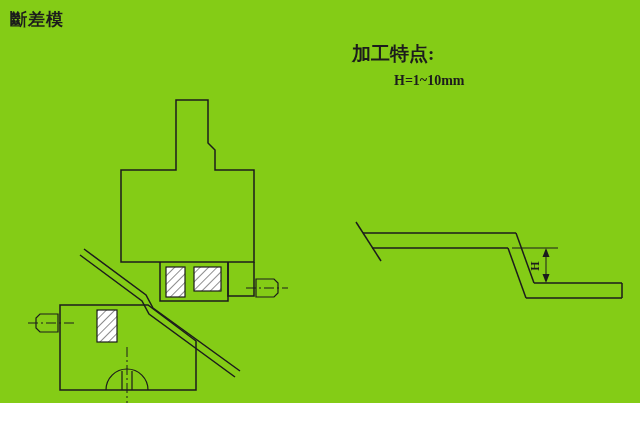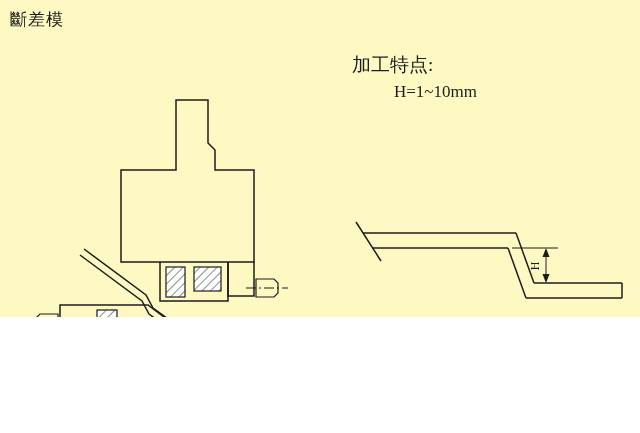--- a/index.html
+++ b/index.html
@@ -1,26 +1,26 @@
 <!DOCTYPE html>
 <html><head>
 <meta charset="utf-8">
 <style>
   html,body{margin:0;padding:0;background:#ffffff;}
   .canvas{
-    position:relative;width:640px;height:317px;background:#fef9c3;
-    font-family:"Liberation Serif", serif;color:#1c1c1c;overflow:hidden;
+    position:relative;width:640px;height:403px;background:#84cc16;
+    font-family:"Liberation Serif", serif;color:#1c1c1c;overflow:hidden;font-weight:bold;
   }
   .title{
     position:absolute;left:10px;top:8px;font-size:17px;letter-spacing:1px;
   }
   .notes{
-    position:absolute;left:352px;top:51px;font-size:19px;line-height:27px;white-space:nowrap;
+    position:absolute;left:352px;top:40px;font-size:19px;line-height:27px;white-space:nowrap;
   }
-  .notes .indent{padding-left:42px;font-size:17px;}
+  .notes .indent{padding-left:42px;font-size:14px;}
   svg.drawing{position:absolute;left:0;top:0;}
   .outline{fill:none;stroke:#1c1c1c;stroke-width:1.5;stroke-linejoin:miter;}
   .detail{fill:none;stroke:#1c1c1c;stroke-width:1.2;}
   .hatched{fill:url(#hatch);stroke:#1c1c1c;stroke-width:1.2;}
   .cl{fill:none;stroke:#1c1c1c;stroke-width:1;stroke-dasharray:10 3 2 3;}
   .thin{fill:none;stroke:#1c1c1c;stroke-width:1;}
   .dimtext{font-family:"Liberation Serif", serif;font-size:12px;fill:#1c1c1c;stroke:none;}
 </style>
 </head>
 <body>

